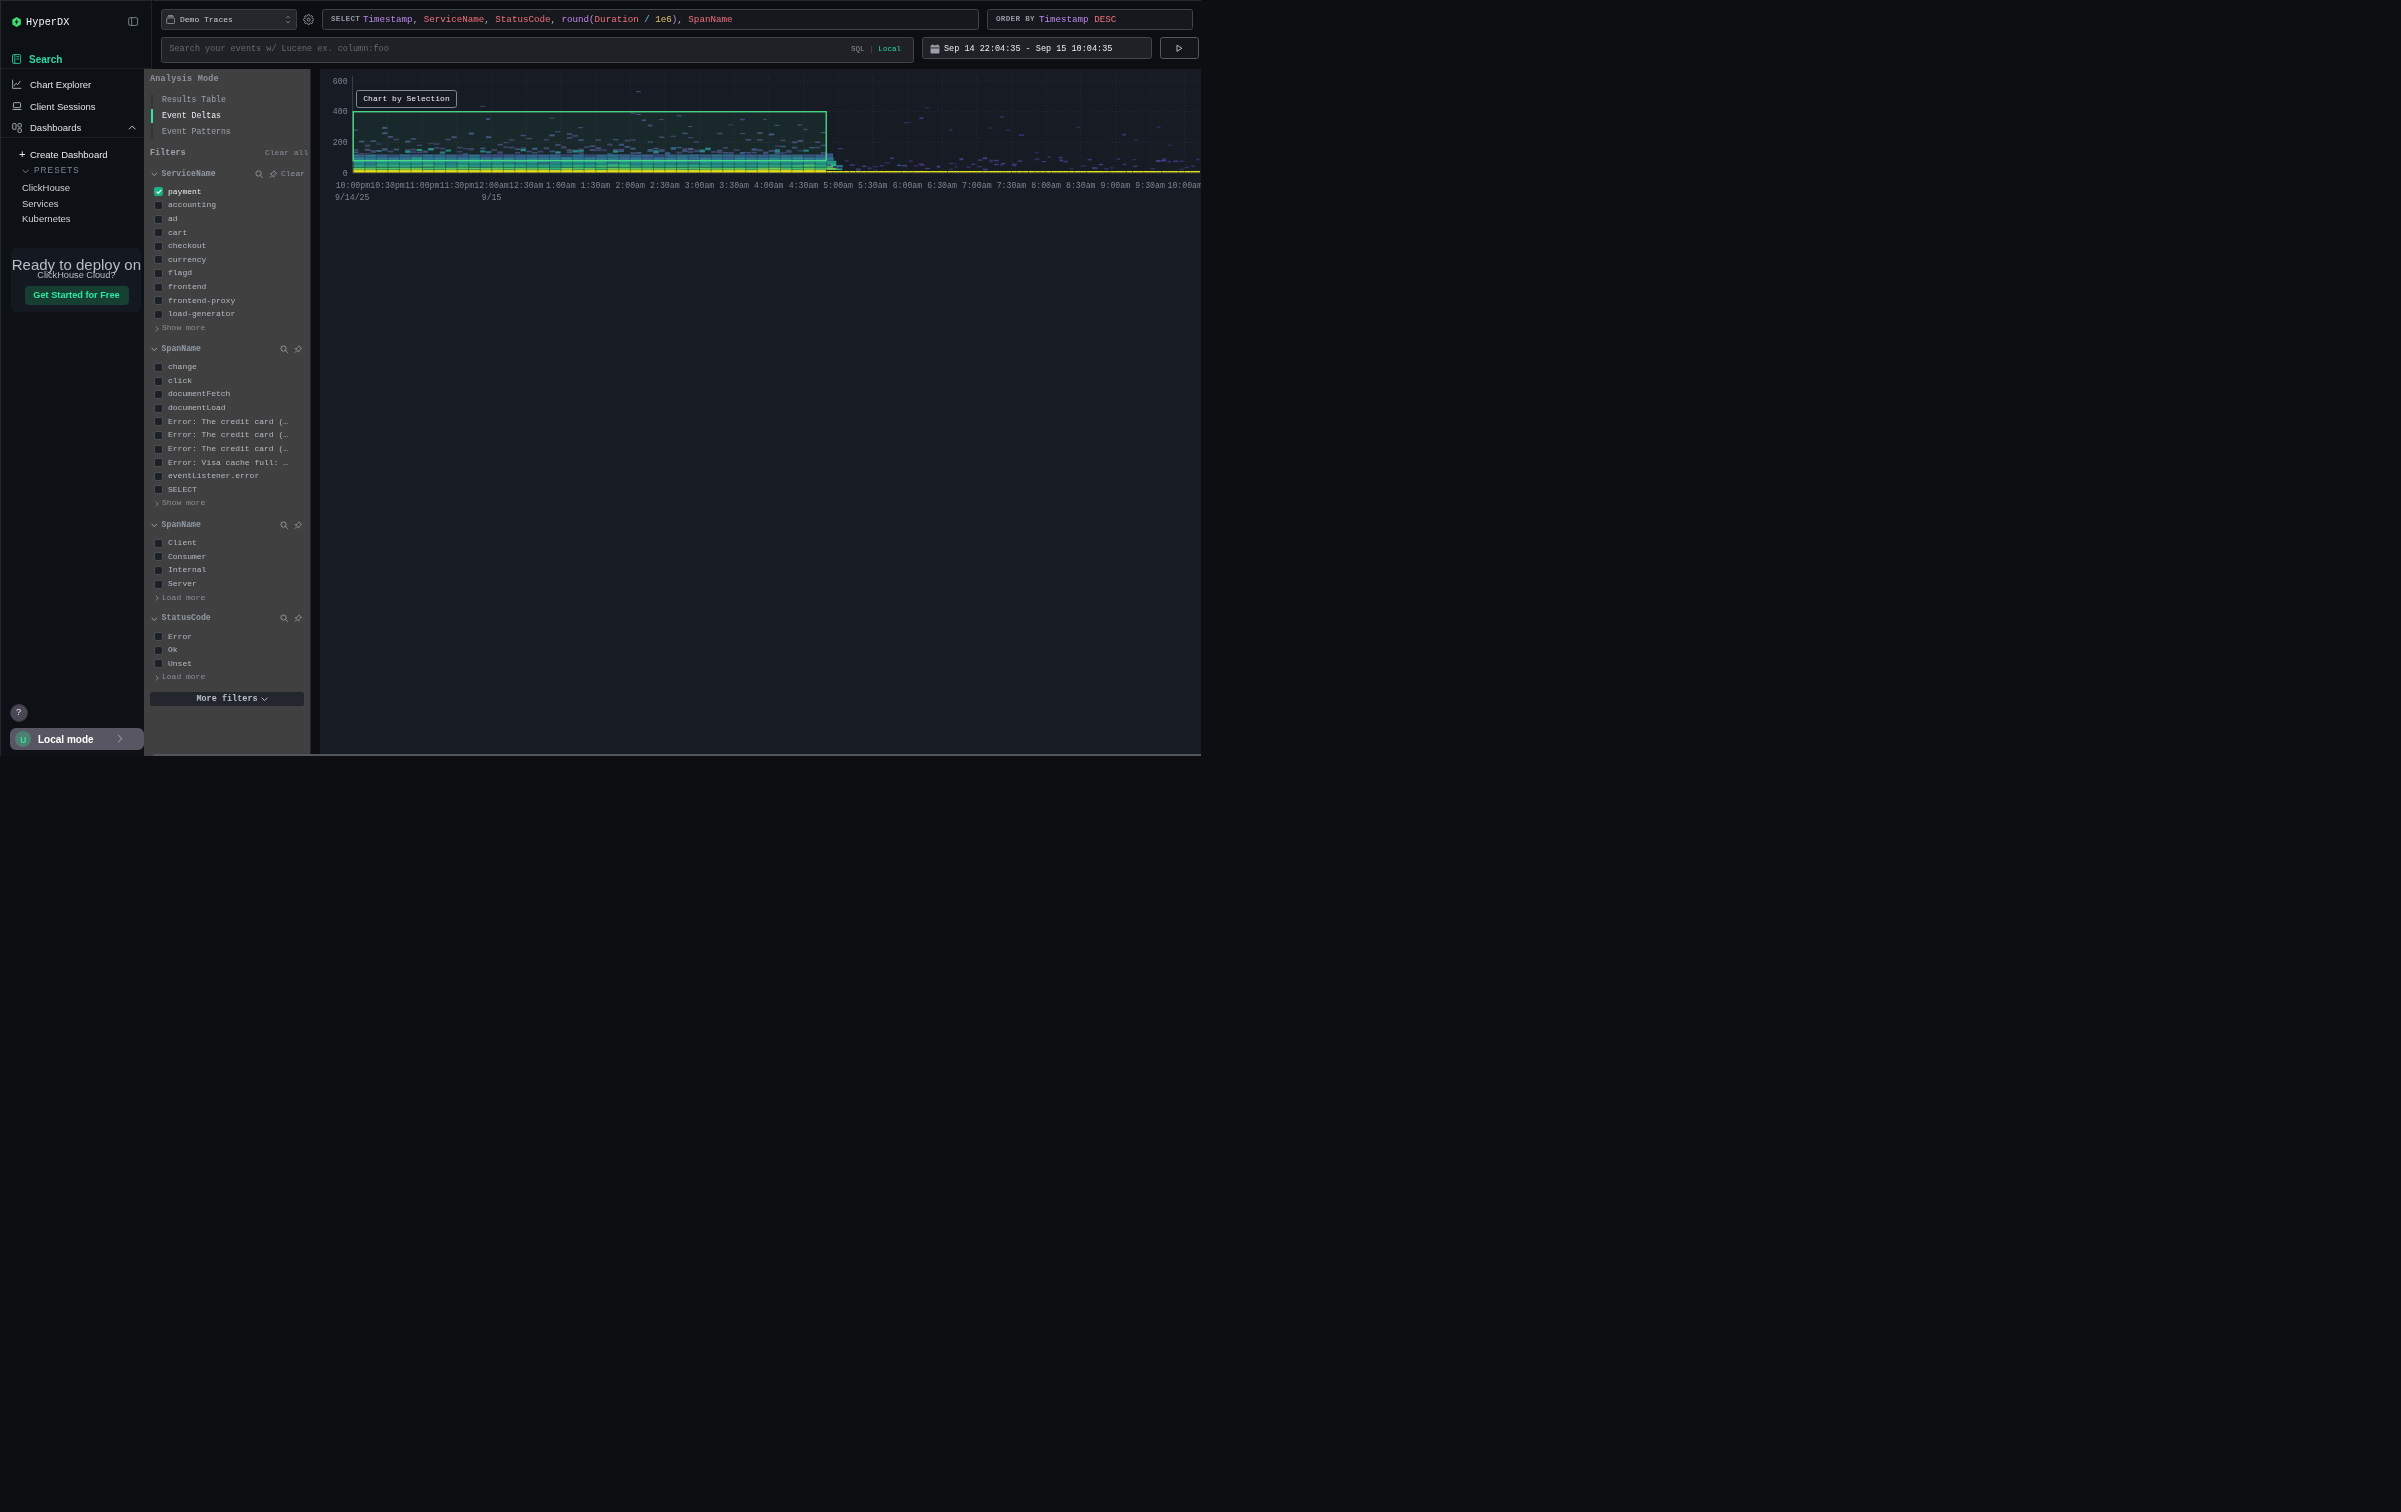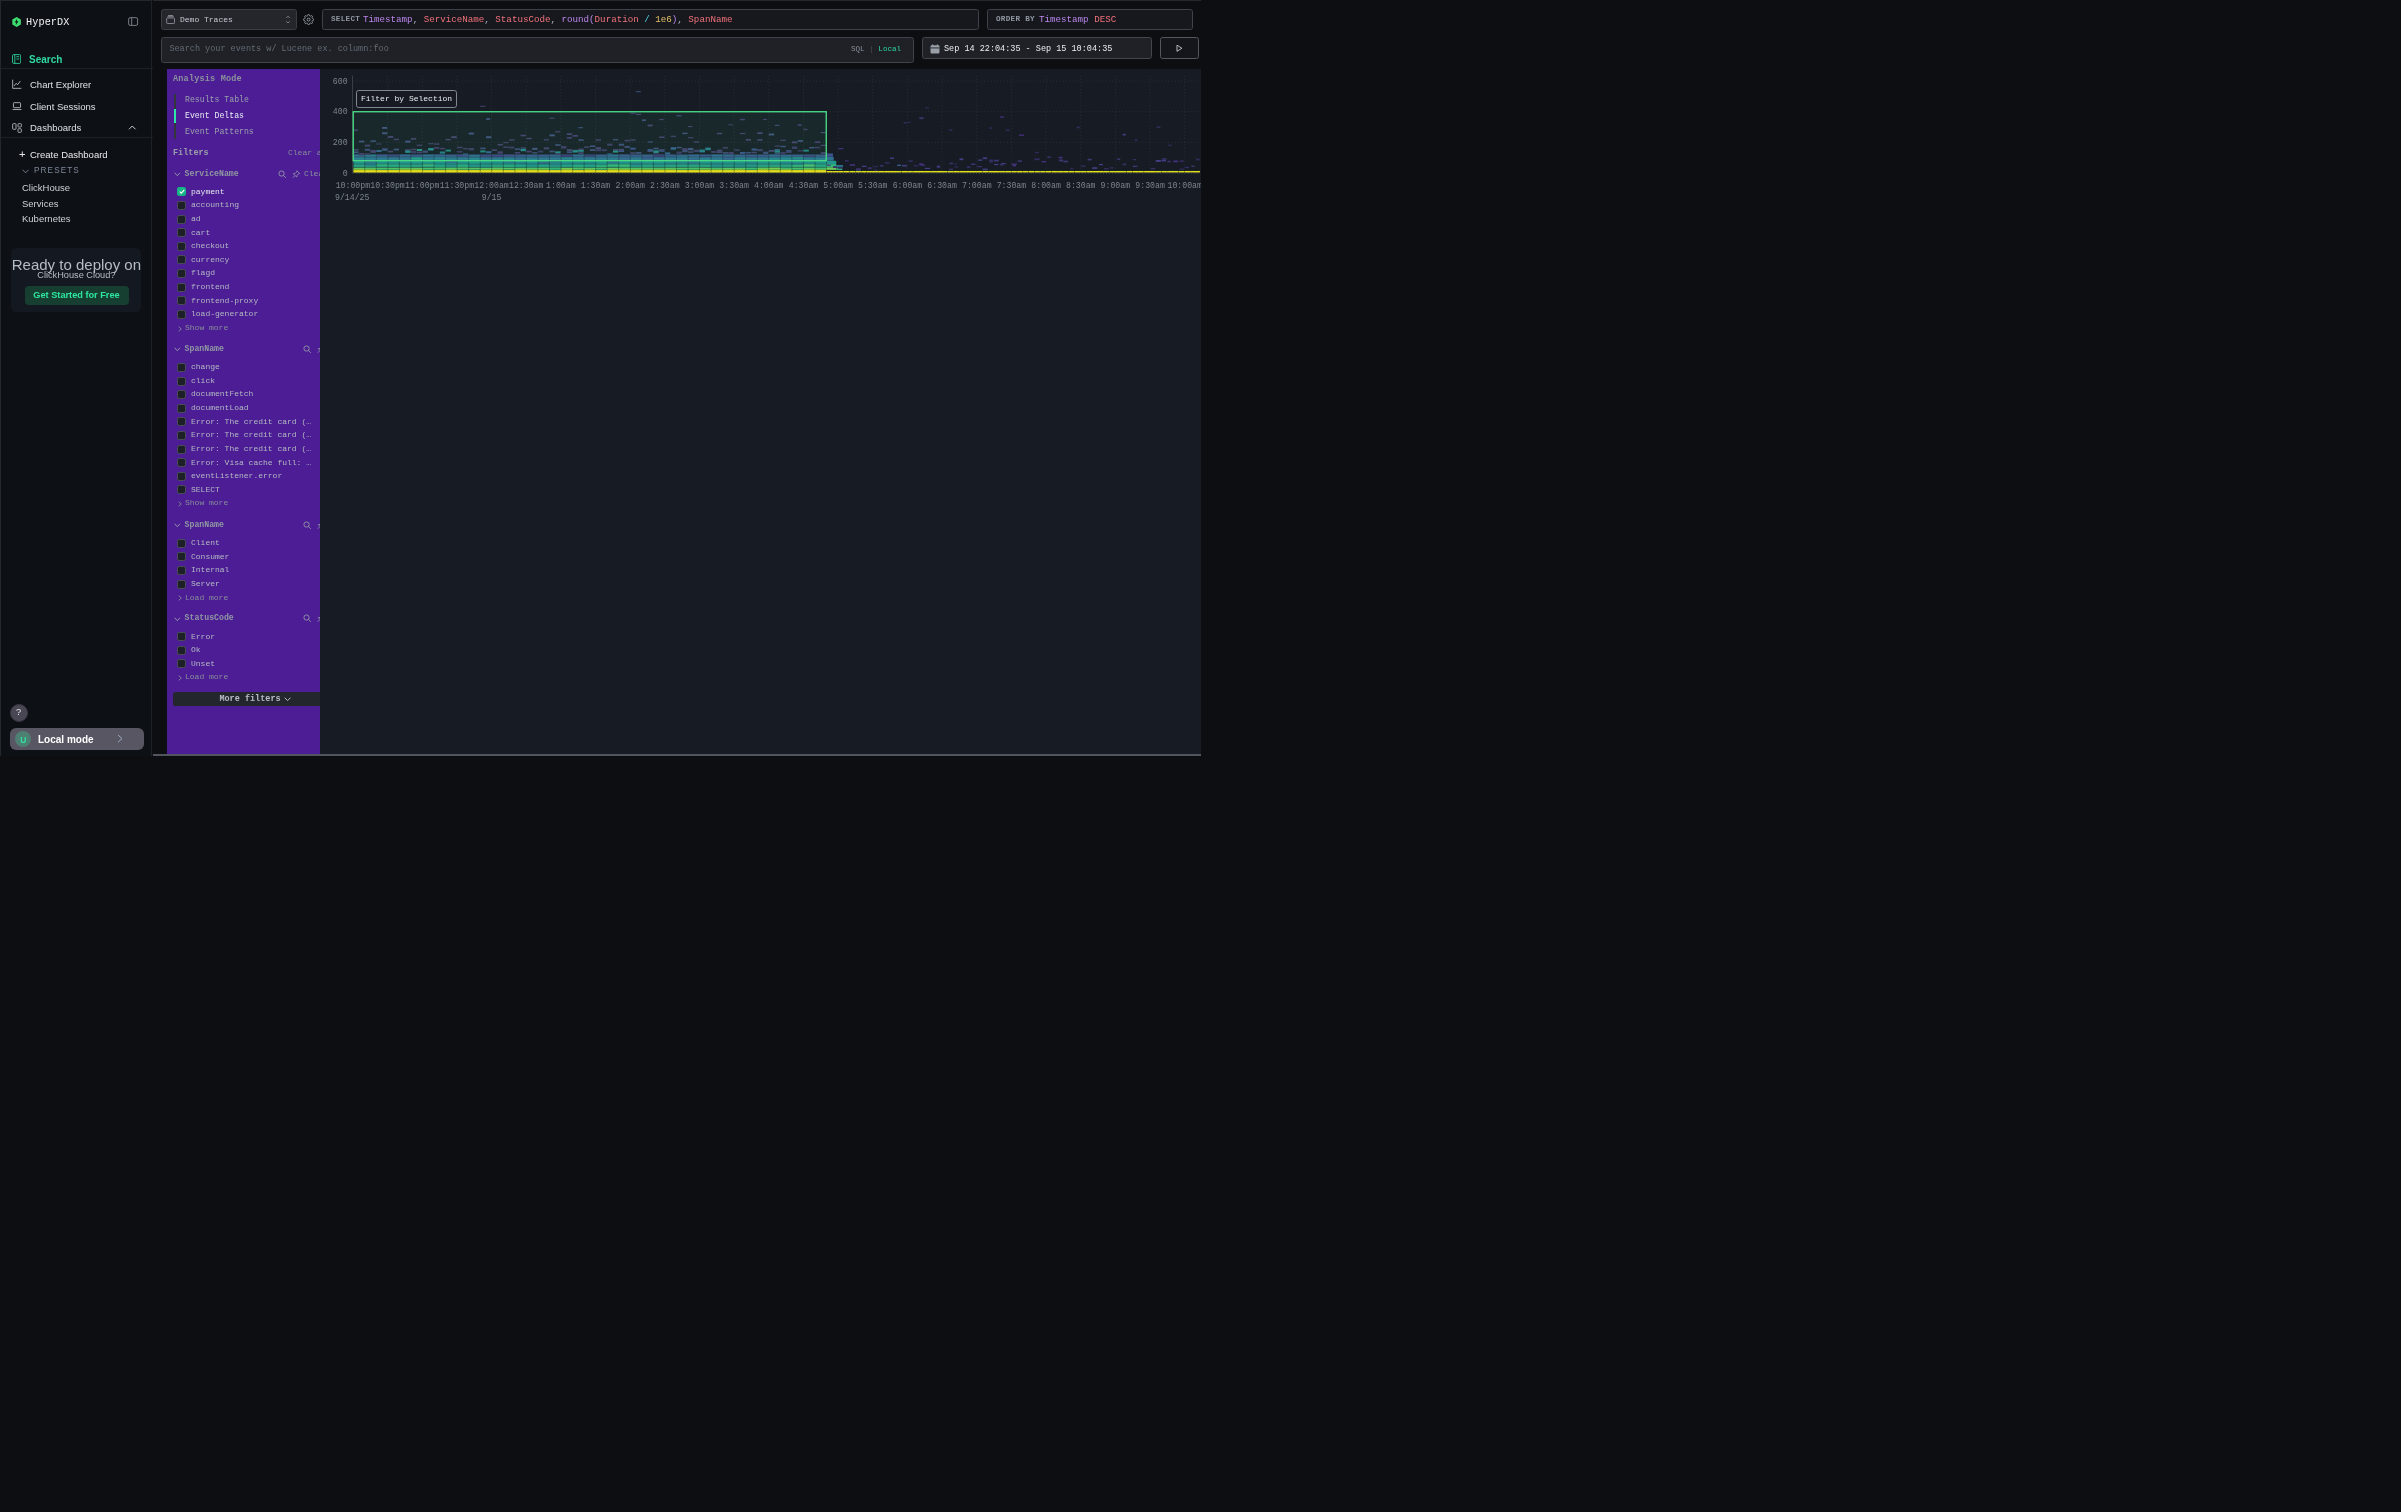--- a/index.html
+++ b/index.html
@@ -1,20 +1,20 @@
 <!DOCTYPE html>
 <html style="font-size:10.5px"><head><meta charset="utf-8"><title>HyperDX</title><style>
 *{margin:0;padding:0;box-sizing:border-box}
 html,body{width:1201px;height:756px;background:#0c0e12;overflow:hidden}
 body{font-family:"Liberation Mono",monospace;position:relative;color:#c9ced6}
 .abs{position:absolute}
 #sidebar{position:absolute;left:0;top:0;width:152px;height:756px;background:#0d1014;border-right:0.7px solid #1e2126;border-left:0.7px solid #24272d;border-top:0.7px solid #24272d}
 .sans{font-family:"Liberation Sans",sans-serif}
 .navtxt{font-family:"Liberation Sans",sans-serif;font-size:9.5px;color:#dde1e7}
-#filters{position:absolute;left:167px;top:69px;width:167px;height:687px;background:#4c1d95;border-right:0.7px solid #22252b}
+#filters{position:absolute;left:144px;top:69px;width:167px;height:687px;background:#404040;border-right:0.7px solid #22252b}
 #chart{position:absolute;left:320px;top:69px;width:881px;height:687px;background:#161b24}
 #hdr{position:absolute;left:153px;top:0;width:1048px;height:69px;background:#0c0e12;border-top:0.7px solid #24272d}
 .box{position:absolute;border:0.7px solid #3e424a;border-radius:2.6px;background:#1f2127}
 .fhead{font-size:8.2px;font-weight:bold;color:#9098a2}
 .cb{position:absolute;width:9px;height:9px;border-radius:2.3px;border:0.9px solid #4a4f57;background:#1d2026}
 .lbl{position:absolute;font-size:8px;color:#b3bac2;white-space:pre}
 svg{display:block}
 </style></head><body>
 <div id="sidebar">
  <svg class="abs" style="left:11px;top:16px" width="9.2" height="10" viewBox="0 0 14 15">
@@ -917,15 +917,15 @@
 <text x="1051.7" y="181" font-size="12.5" fill="#7d848d" text-anchor="middle">7:30am</text>
 <text x="1104.4" y="181" font-size="12.5" fill="#7d848d" text-anchor="middle">8:00am</text>
 <text x="1157.1" y="181" font-size="12.5" fill="#7d848d" text-anchor="middle">8:30am</text>
 <text x="1209.8" y="181" font-size="12.5" fill="#7d848d" text-anchor="middle">9:00am</text>
 <text x="1262.6" y="181" font-size="12.5" fill="#7d848d" text-anchor="middle">9:30am</text>
 <text x="1315.3" y="181" font-size="12.5" fill="#7d848d" text-anchor="middle">10:00am</text>
 <text x="49" y="199" font-size="12.5" fill="#7d848d" text-anchor="middle">9/14/25</text>
 <text x="261" y="199" font-size="12.5" fill="#7d848d" text-anchor="middle">9/15</text>
 </svg>
 <div class="abs" style="left:36px;top:21px;width:101px;height:18px;background:#171a22;border:0.7px solid #82888f;border-radius:2.6px"></div>
-<div class="abs" style="left:36px;top:26px;width:101px;text-align:center;line-height:1;font-size:8px;color:#e8ecf0">Filter by Selection</div>
+<div class="abs" style="left:36px;top:26px;width:101px;text-align:center;line-height:1;font-size:8px;color:#e8ecf0">Chart by Selection</div>
 </div>
 <div class="abs" style="left:153px;top:754px;width:1048px;height:2px;background:#51555e"></div>
 
 </body></html>

